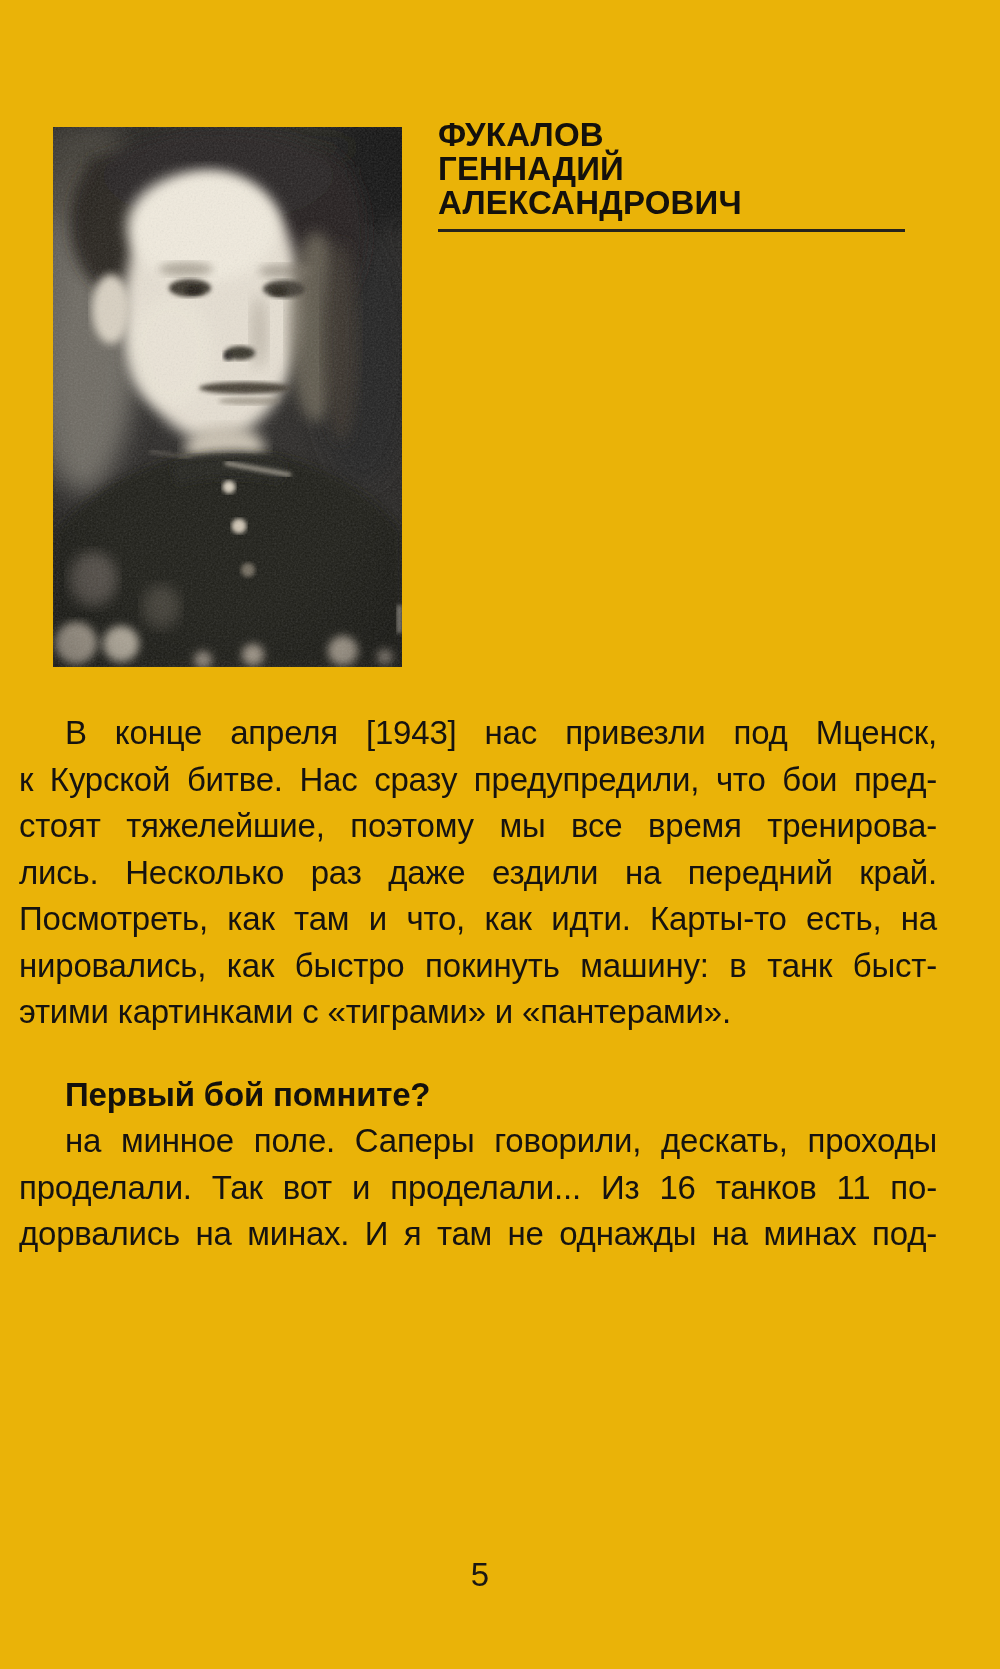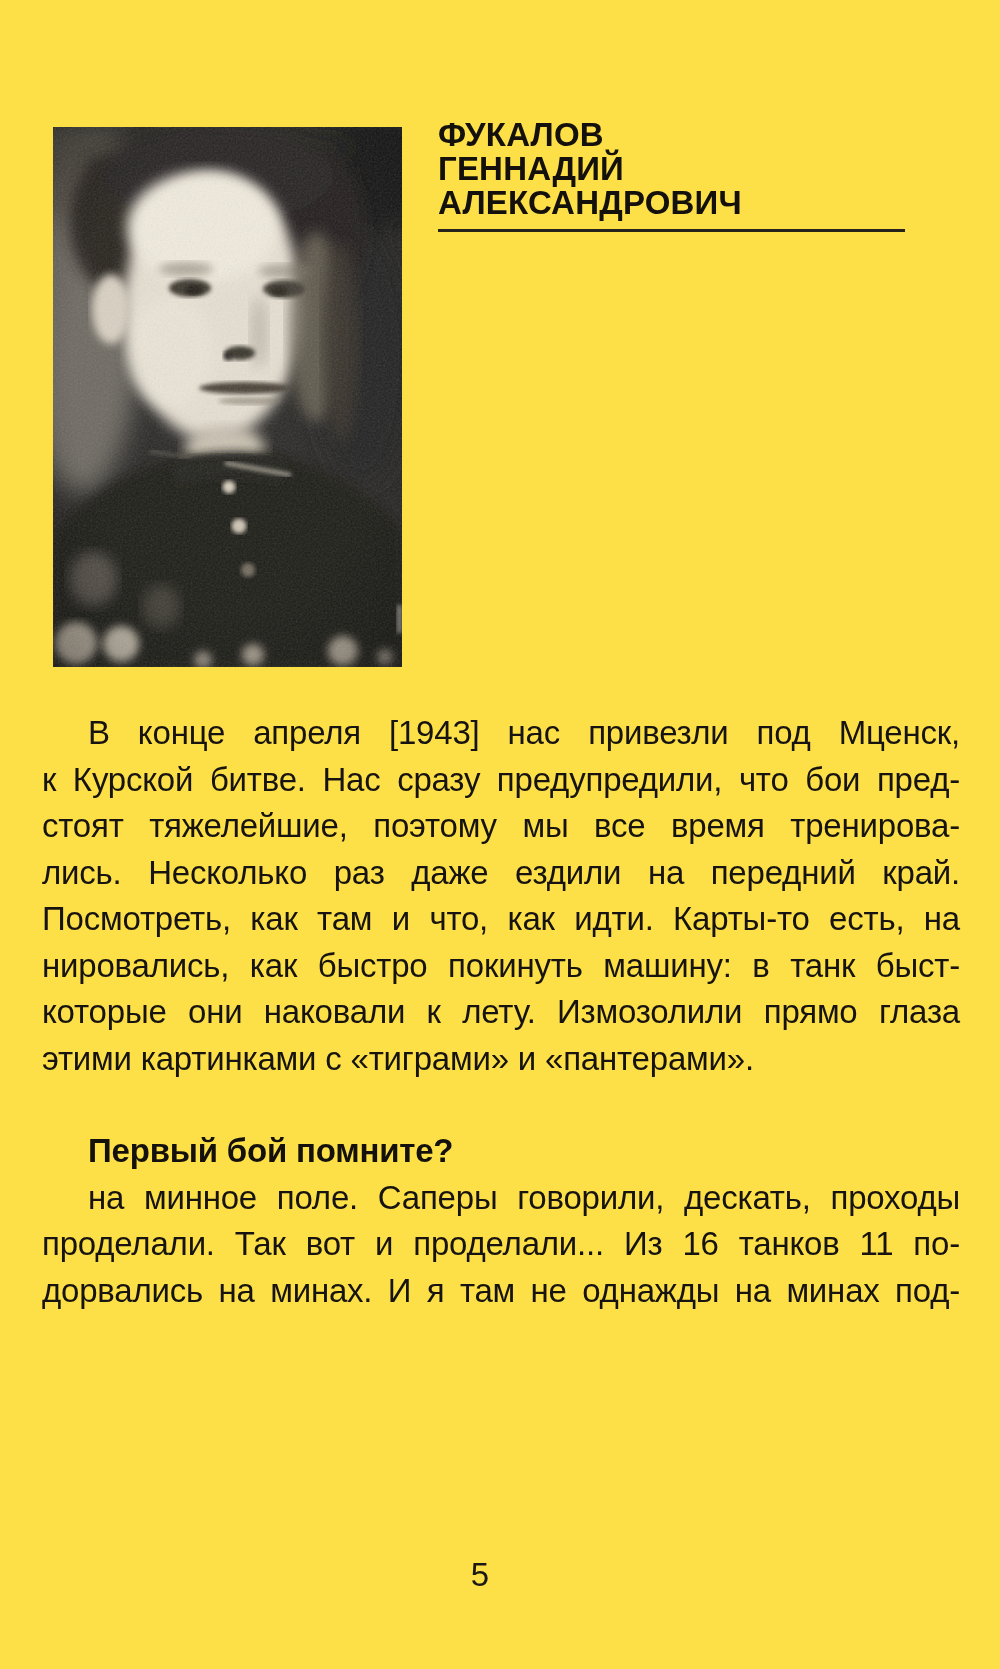--- a/index.html
+++ b/index.html
@@ -1,20 +1,20 @@
 <!DOCTYPE html>
 <html lang="ru"><head>
 <meta charset="utf-8">
 <style>
   html, body { margin: 0; padding: 0; background: #ffffff; }
   .page {
     position: relative;
     width: 1000px;
     height: 1669px;
-    background: #fde047;
+    background: #eab308;
     font-family: "Liberation Sans", "DejaVu Sans", sans-serif;
     color: #17140f;
     overflow: hidden;
   }
 
   
   .photo-frame {
     position: absolute;
     left: 53px;
     top: 127px;
@@ -40,38 +40,38 @@
     left: 438px;
     top: 229px;
     width: 467px;
     height: 3px;
     background: #26231d;
   }
 
   
   .body-text {
     position: absolute;
-    left: 42px;
+    left: 19px;
     top: 710px;
     width: 918px;
     font-size: 33px;
     line-height: 46.5px;
     letter-spacing: -0.2px;
     color: #161310;
   }
   .line {
     text-align: justify;
     text-align-last: justify;
   }
   .para-first .line:first-child,
   .para-all .line:first-child { text-indent: 46px; }
   .para-first .line:last-child { text-align-last: left; }
   .question {
     font-weight: bold;
-    margin-top: 46px;
+    margin-top: 36px;
     text-indent: 46px;
     color: #14110c;
   }
 
   .page-number {
     position: absolute;
     left: 0;
     top: 1552px;
     width: 960px;
     text-align: center;
@@ -186,21 +186,20 @@
   <div class="name-rule"></div>
 
   <div class="body-text">
     <div class="para para-first">
         <div class="line">В конце апреля [1943] нас привезли под Мценск,</div>
         <div class="line">к Курской битве. Нас сразу предупредили, что бои пред-</div>
         <div class="line">стоят тяжелейшие, поэтому мы все время тренирова-</div>
         <div class="line">лись. Несколько раз даже ездили на передний край.</div>
         <div class="line">Посмотреть, как там и что, как идти. Карты-то есть, на</div>
         <div class="line">нировались, как быстро покинуть машину: в танк быст-</div>
-        <div class="line">которые они наковали к лету. Измозолили прямо глаза</div>
         <div class="line">этими картинками с «тиграми» и «пантерами».</div>
       </div>
 
     <div class="question">Первый бой помните?</div>
 
     <div class="para para-all">
         <div class="line">на минное поле. Саперы говорили, дескать, проходы</div>
         <div class="line">проделали. Так вот и проделали... Из 16 танков 11 по-</div>
         <div class="line">дорвались на минах. И я там не однажды на минах под-</div>
       </div>

